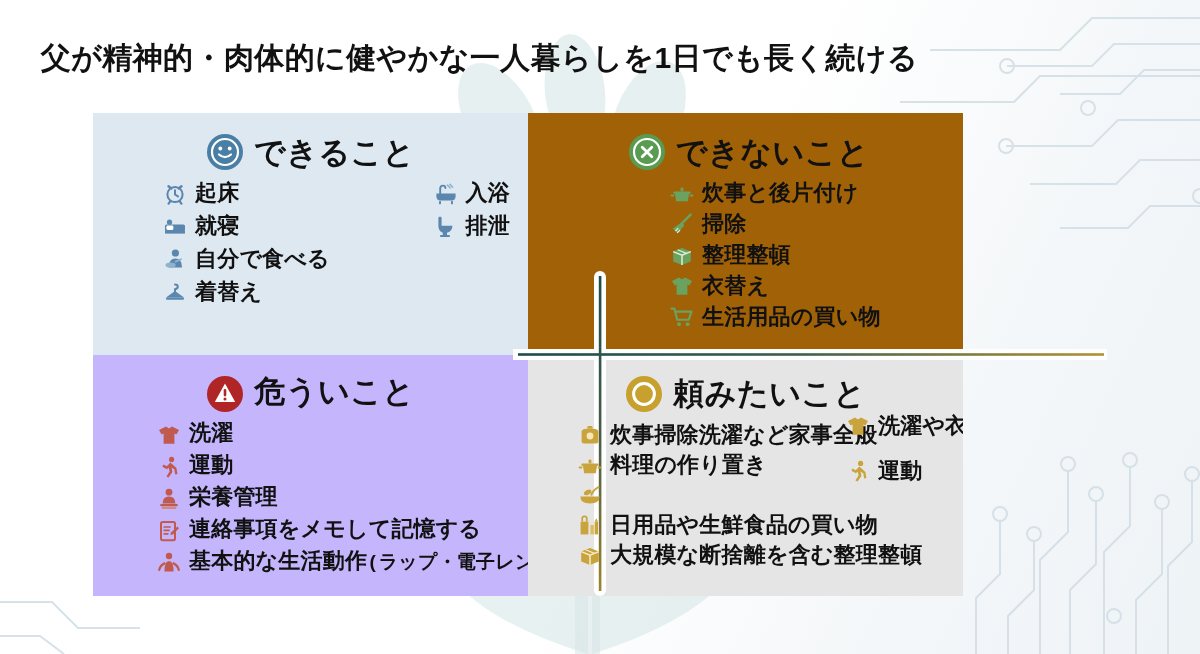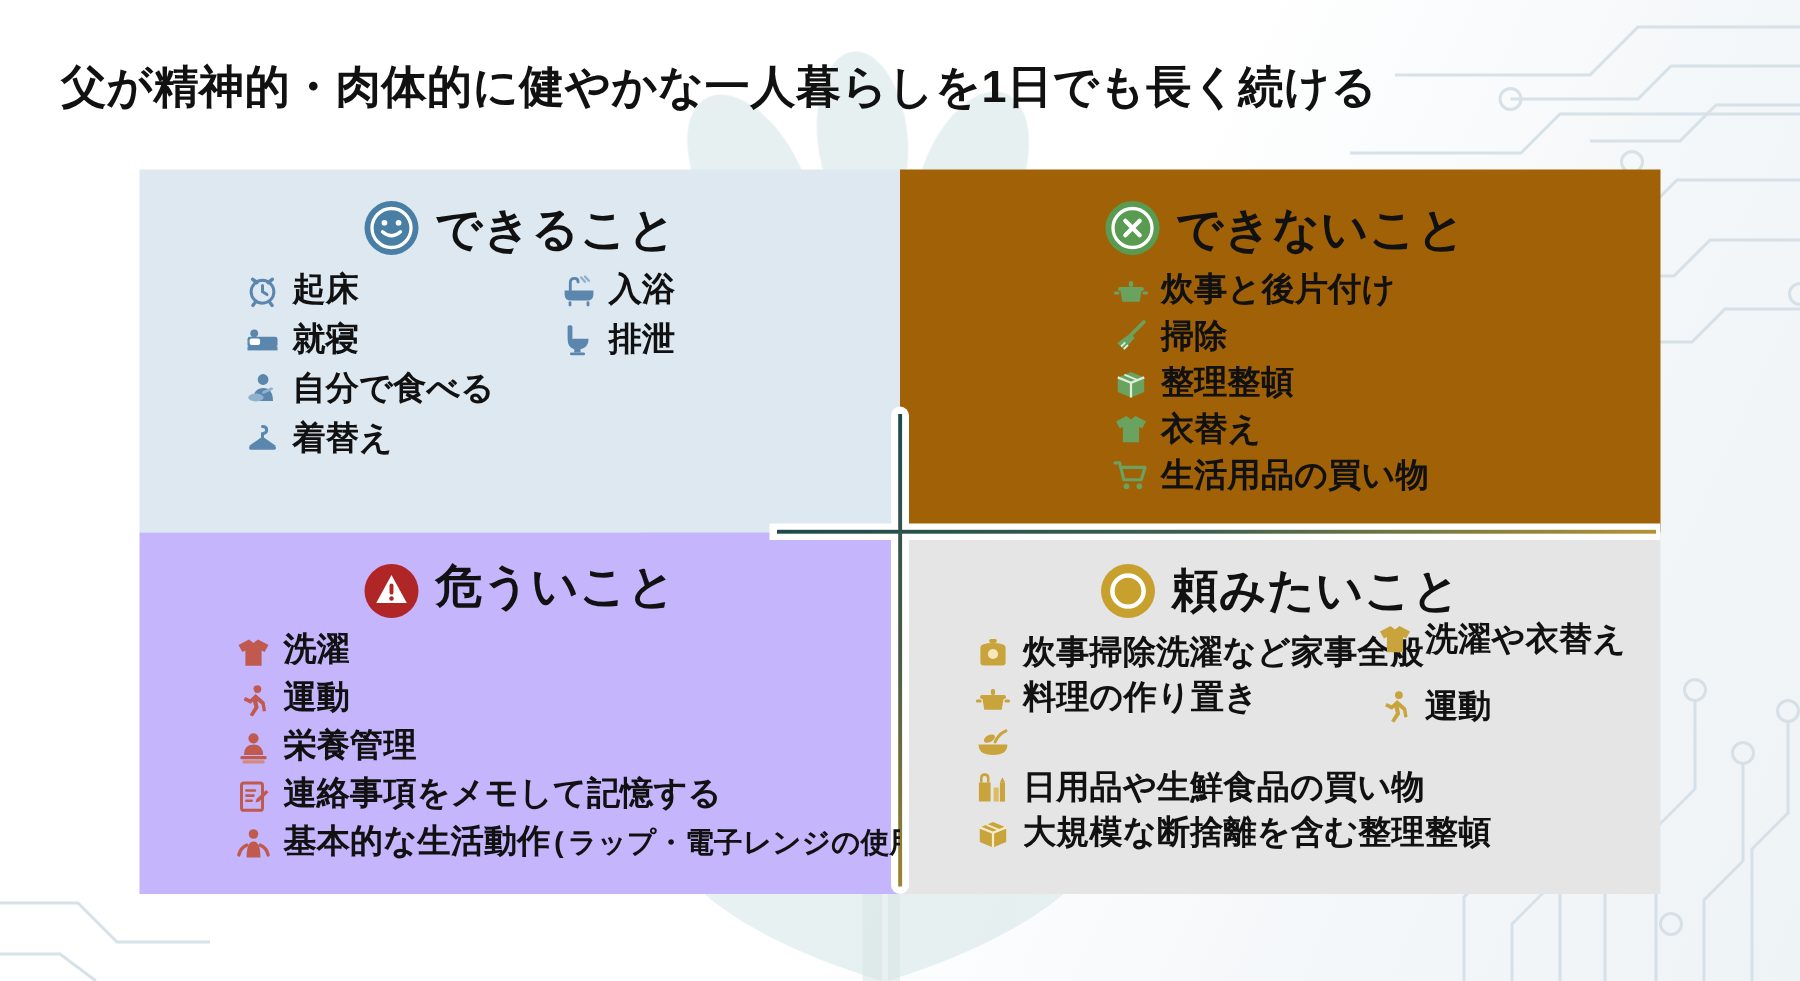--- a/index.html
+++ b/index.html
@@ -46,21 +46,21 @@
     letter-spacing: 0.4px;
     color: #111111;
     white-space: nowrap;
   }
 
   
   .panel {
     position: absolute;
     left: 93px;
     top: 113px;
-    width: 1014px;
+    width: 870px;
     height: 483px;
     display: grid;
     grid-template-columns: 1fr 1fr;
     grid-template-rows: 1fr 1fr;
   }
   .quad {
     position: relative;
     overflow: hidden;
     padding: 14px 18px 10px 18px;
     box-sizing: border-box;
@@ -84,21 +84,21 @@
     font-size: 31px;
     font-weight: 700;
     color: #111111;
     line-height: 1;
     letter-spacing: 0.5px;
     white-space: nowrap;
   }
   .badge { flex: 0 0 auto; display: block; }
 
   
-  .q-body { display: flex; }
+  .q-body { display: flex; justify-content: space-between; }
   .col {
     display: flex;
     flex-direction: column;
   }
   .row {
     display: flex;
     align-items: center;
     gap: 8px;
     line-height: 1;
     white-space: nowrap;

